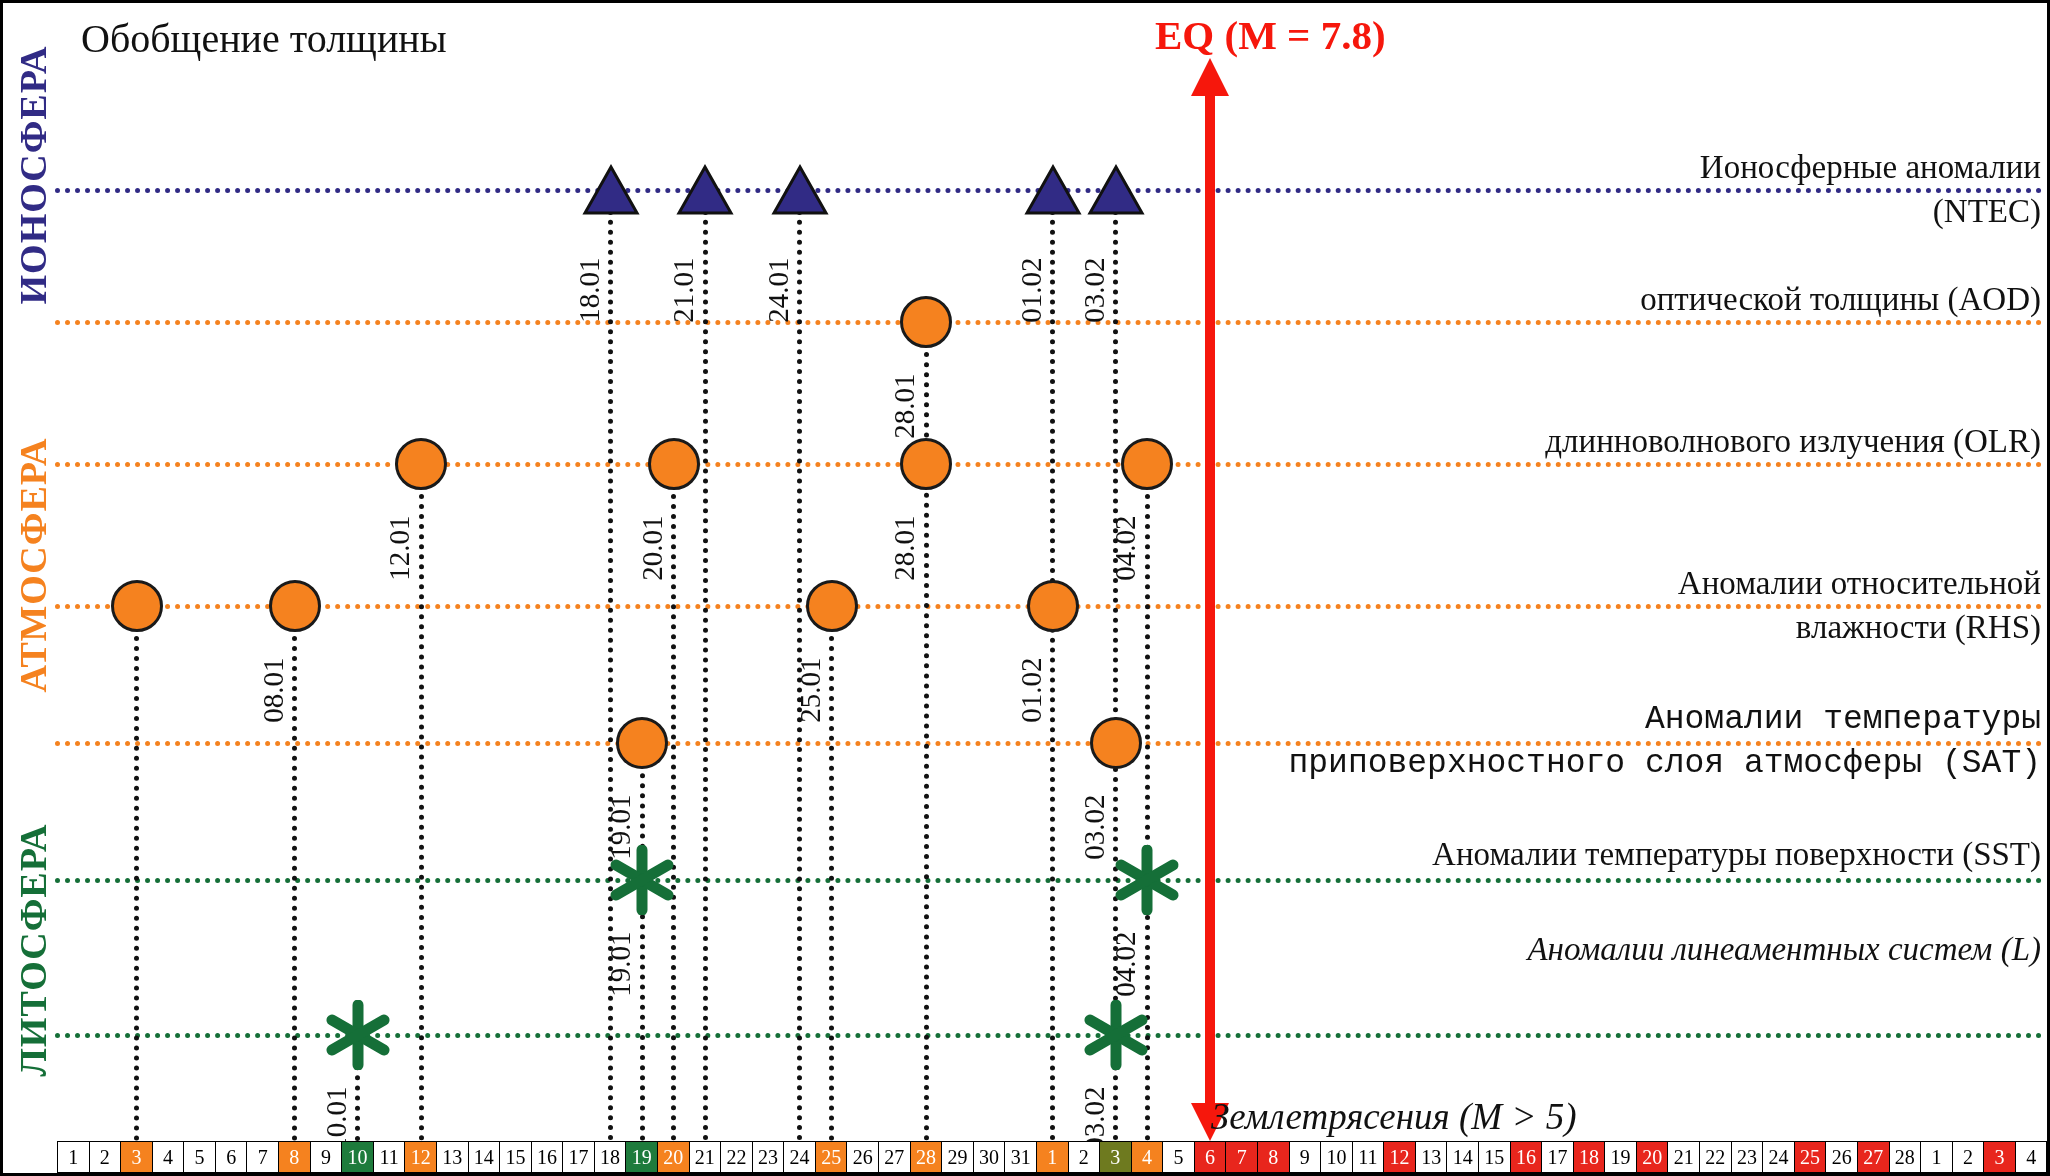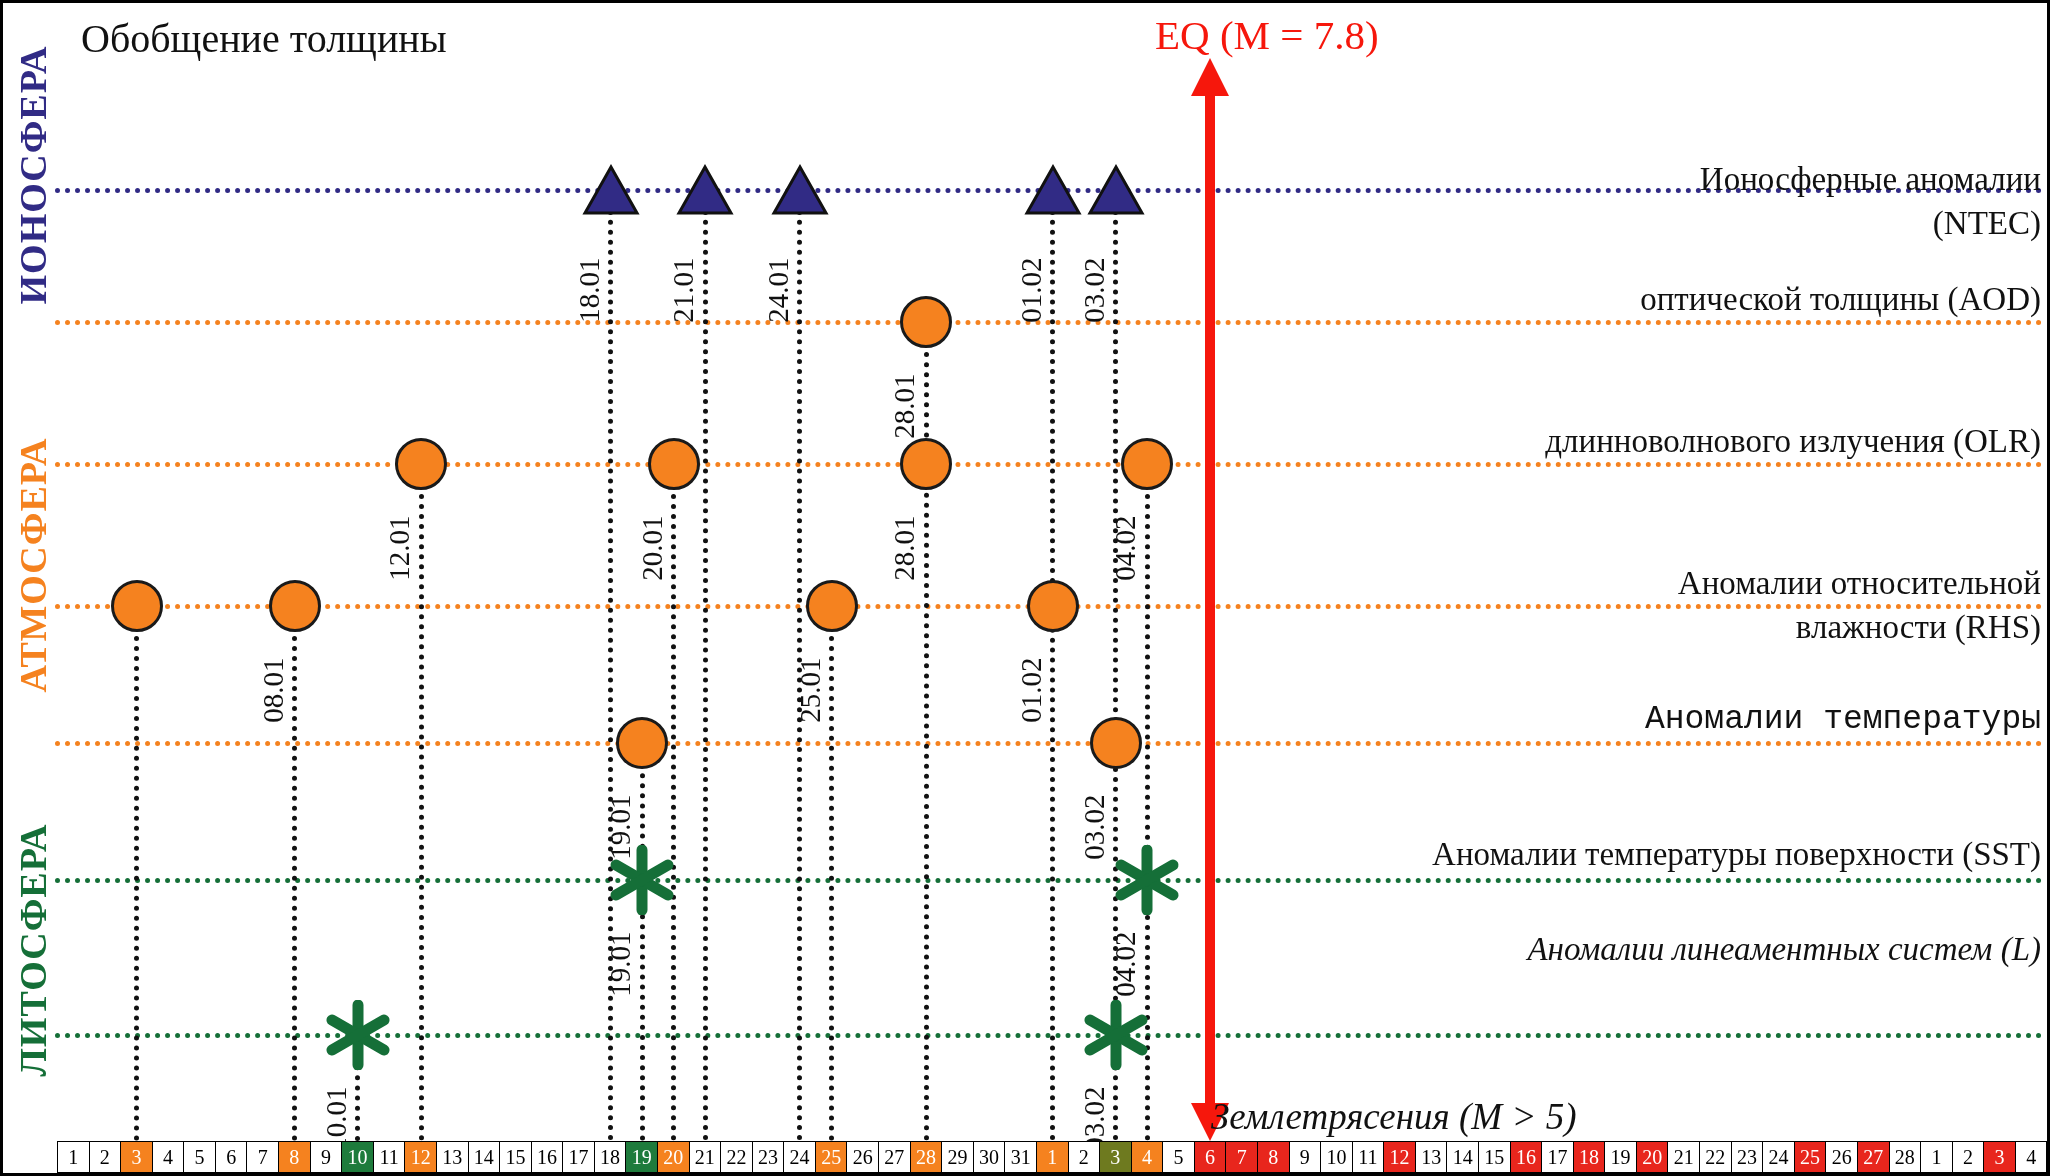--- a/index.html
+++ b/index.html
@@ -21,59 +21,60 @@
   }
   .svg-holder{position:absolute;line-height:0;}
   .date-label{
     position:absolute;transform:translate(-50%,-50%) rotate(-90deg);
     font-size:29px;white-space:nowrap;
   }
   .row-label{
     position:absolute;right:6px;text-align:right;
     font-size:33px;line-height:44px;white-space:nowrap;
   }
-  .eq-label{position:absolute;left:1152px;top:8px;font-size:41px;font-weight:normal;color:#f6170c;}
+  .eq-label{position:absolute;left:1152px;top:8px;font-size:41px;font-weight:bold;color:#f6170c;}
   .quake-label{position:absolute;left:1208px;top:1092px;font-size:37px;font-style:italic;}
   #timeline{position:absolute;left:55px;right:0;bottom:0;height:32px;display:flex;}
   .tl-cell{
     flex:1 1 0;border:1px solid #000;margin-left:-1px;box-sizing:border-box;
     display:flex;align-items:center;justify-content:center;
     font-size:20px;background:#fff;color:#000;
   }
 </style>
 </head>
 <body>
 
 <div class="figure">
   <div class="title">Обобщение толщины</div>
   <div id="chart-layer">
       <div class="sphere-label" style="left: 30px; top: 172px; color: rgb(49, 43, 133);">ИОНОСФЕРА</div>
       <div class="sphere-label" style="left: 30px; top: 562px; color: rgb(245, 130, 31);">АТМОСФЕРА</div>
       <div class="sphere-label" style="left: 30px; top: 947px; color: rgb(21, 111, 56);">ЛИТОСФЕРА</div>
       <div class="hline" style="top: 185px; border-top: 5px dotted rgb(49, 43, 133);"></div>
-      <div class="row-label" style="top: 142px; margin-top: 12px;">
+      <div class="row-label" style="top: 142px;">
         <div>Ионосферные аномалии</div>
         <div>(NTEC)</div>
       </div>
       <div class="hline" style="top: 317px; border-top: 5px dotted rgb(245, 130, 31);"></div>
       <div class="row-label" style="top: 274px;">
         <div>оптической толщины (AOD)</div>
       </div>
       <div class="hline" style="top: 459px; border-top: 5px dotted rgb(245, 130, 31);"></div>
       <div class="row-label" style="top: 416px;">
         <div>длинноволнового излучения (OLR)</div>
       </div>
       <div class="hline" style="top: 601px; border-top: 5px dotted rgb(245, 130, 31);"></div>
       <div class="row-label" style="top: 558px;">
         <div>Аномалии относительной</div>
         <div>влажности (RHS)</div>
       </div>
       <div class="hline" style="top: 738px; border-top: 5px dotted rgb(245, 130, 31);"></div>
       <div class="row-label" style="top: 695px; font-family: Liberation Mono, monospace;">
         <div>Аномалии температуры</div>
+        <div>приповерхностного слоя атмосферы (SAT)</div>
       </div>
       <div class="hline" style="top: 875px; border-top: 5px dotted rgb(21, 111, 56);"></div>
       <div class="row-label" style="top: 829px;">
         <div>Аномалии температуры поверхности (SST)</div>
       </div>
       <div class="hline" style="top: 1030px; border-top: 5px dotted rgb(21, 111, 56);"></div>
       <div class="row-label" style="top: 924px; font-style: italic;">
         <div>Аномалии линеаментных систем (L)</div>
       </div>
       <div class="vline" style="left: 605px; top: 187px; height: 951px;"></div>

